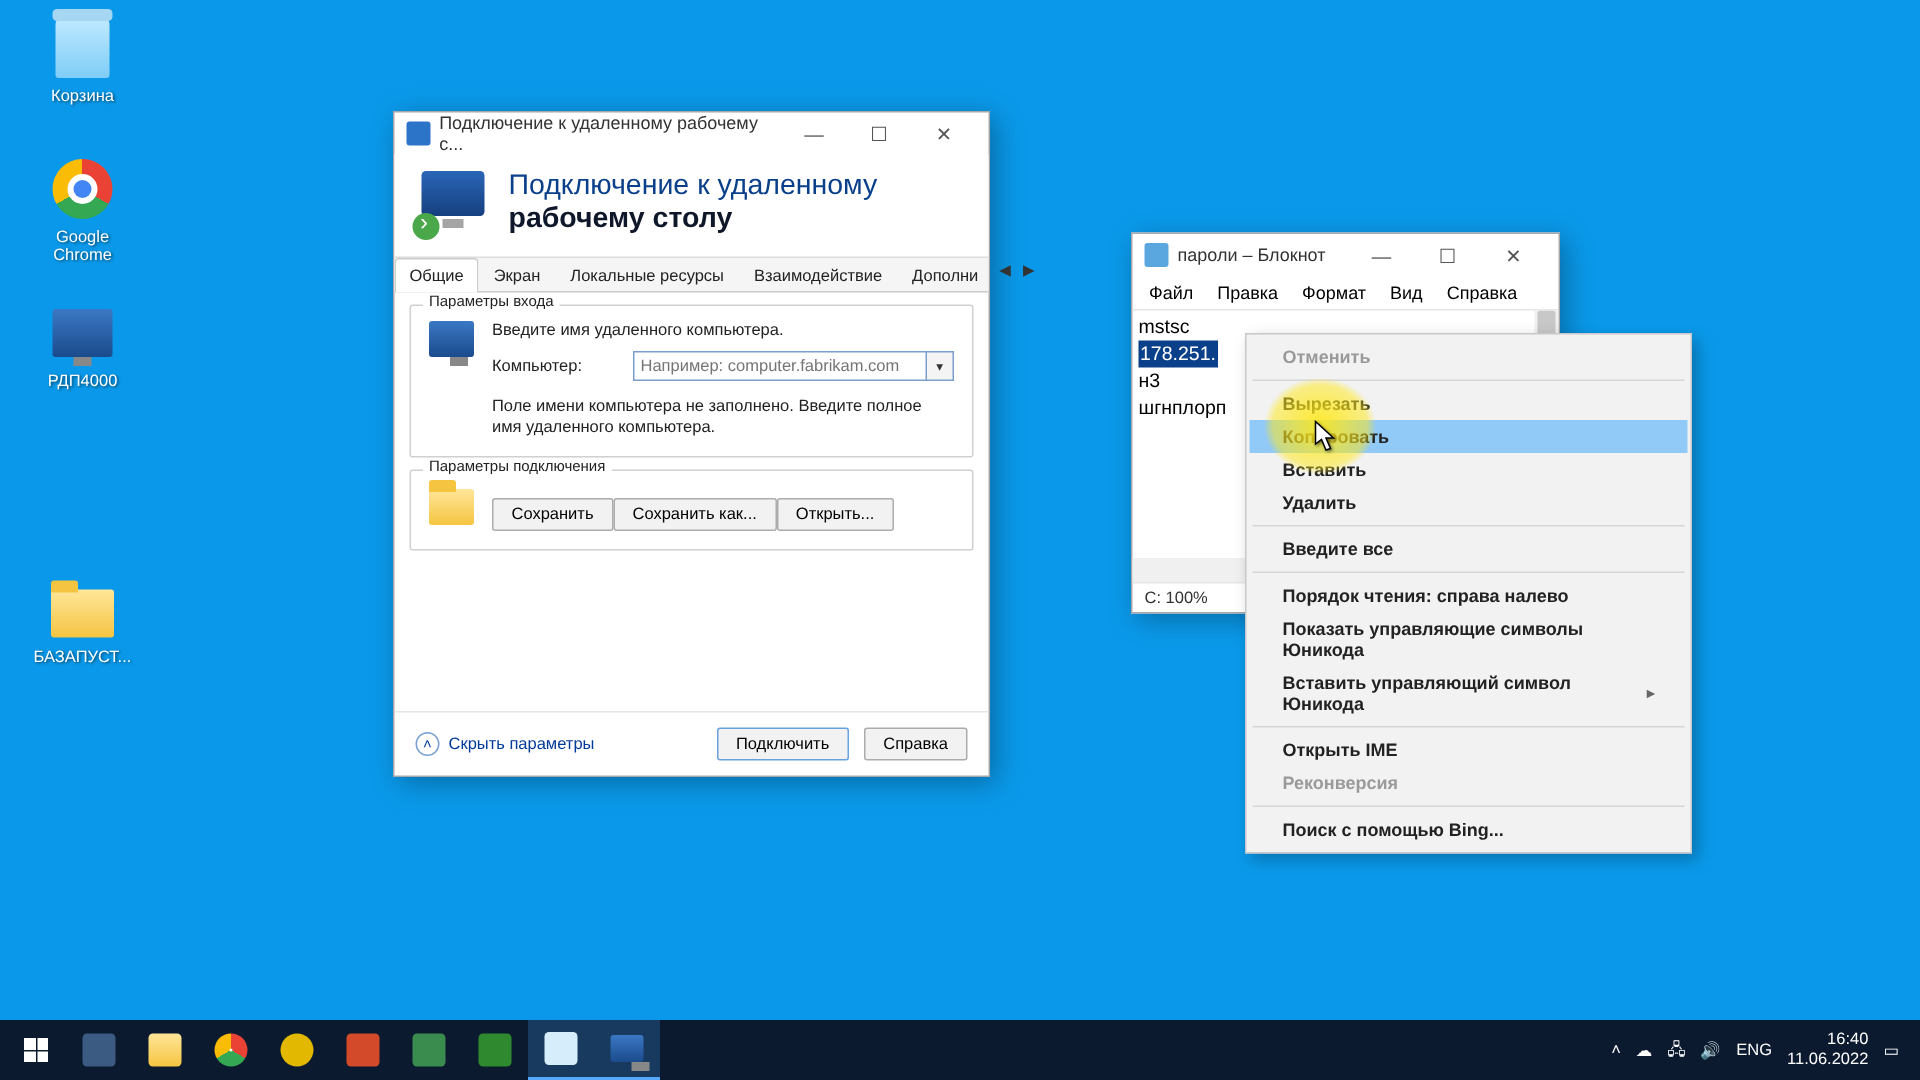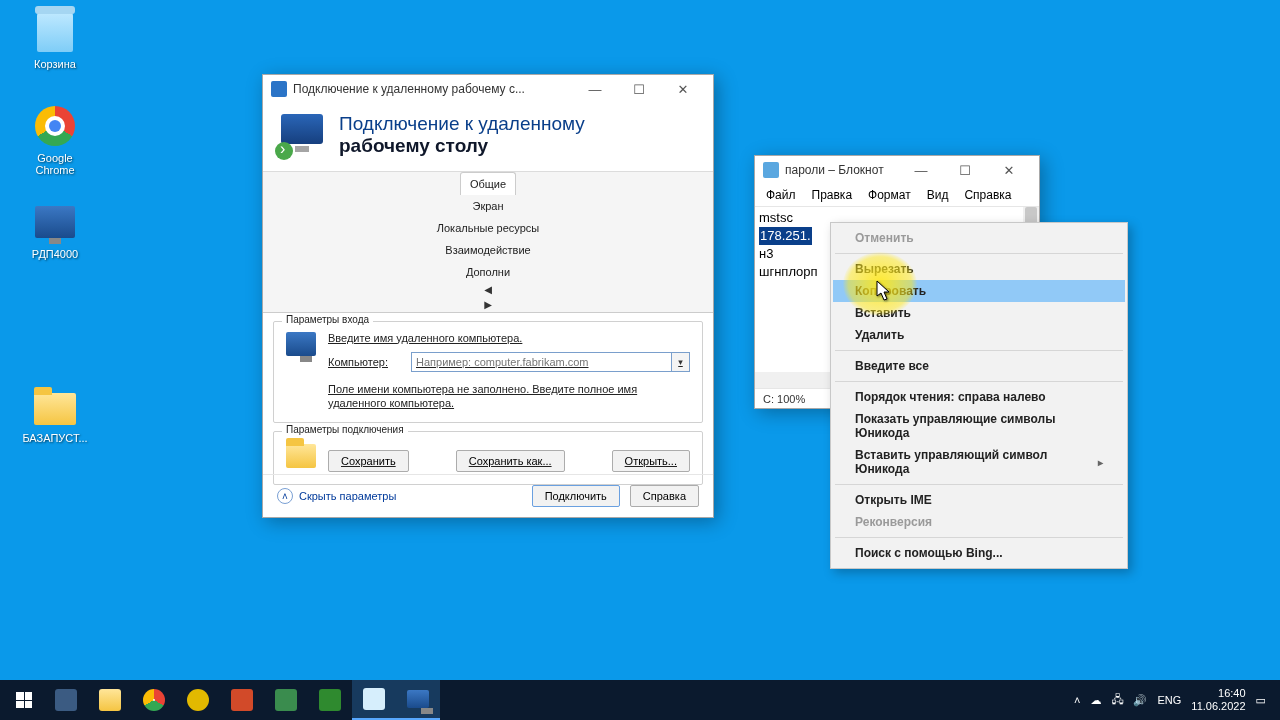--- a/index.html
+++ b/index.html
@@ -25,53 +25,53 @@
   .win-logo { width: 16px; height: 16px; display: grid; grid-template: 1fr 1fr/1fr 1fr; gap: 1px; }
   .win-logo span { background: #fff; }
   .taskbar .app { width: 44px; height: 40px; display: flex; align-items: center; justify-content: center; }
   .taskbar .app.active { background: #173a5e; border-bottom: 2px solid #57a8ff; }
   .tb-ic { width: 22px; height: 22px; border-radius: 3px; }
   .tray { margin-left: auto; display: flex; align-items: center; gap: 10px; padding: 0 10px; }
   .tray .clock { text-align: right; line-height: 1.2; }
 
   
   .window { position: absolute; background: #fff; border: 1px solid #a8a8a8; box-shadow: 4px 4px 18px rgba(0,0,0,.3); }
-  .rdp-win { left: 262px; top: 74px; width: 452px; height: 444px; }
+  .rdp-win { left: 262px; top: 74px; width: 398px; height: 444px; }
   .titlebar { height: 28px; display: flex; align-items: center; padding: 0 8px; font-size: 12px; color: #333; }
   .titlebar .ic { width: 16px; height: 16px; margin-right: 6px; background: #2b74c7; border-radius: 2px; }
   .titlebar .spacer { flex: 1; }
   .titlebar .winbtn { width: 44px; height: 28px; display: flex; align-items: center; justify-content: center; color: #555; font-size: 13px; }
 
   .rdp-banner { background: #fff; padding: 10px 18px 14px; display: flex; gap: 16px; align-items: center; border-bottom: 1px solid #dcdcdc; }
   .rdp-banner .big-ic { width: 42px; height: 42px; position: relative; }
   .monitor { width: 42px; height: 30px; background: linear-gradient(#2a66b8,#163f7e); border-radius: 3px; position: relative; }
   .monitor::after { content: ""; position: absolute; bottom: -8px; left: 14px; width: 14px; height: 6px; background: #a5a5a5; }
   .rdp-banner .arrow { position: absolute; bottom: -4px; left: -6px; width: 18px; height: 18px; border-radius: 50%; background: #4aa84a; }
   .rdp-banner .arrow::after { content: "›"; color: #fff; position: absolute; left: 5px; top: -2px; font-size: 16px; }
   .rdp-banner h1 { font-size: 19px; font-weight: 400; color: #0a3f8a; line-height: 1.15; }
   .rdp-banner h1 b { color: #0f172a; font-weight: 700; }
 
-  .tabs { display: flex; align-items: center; border-bottom: 1px solid #ccc; font-size: 11px; background: #f5f5f5; flex-direction: column; }
+  .tabs { display: flex; align-items: flex-start; border-bottom: 1px solid #ccc; font-size: 11px; background: #f5f5f5; }
   .tabs .tab { padding: 5px 9px; border: 1px solid transparent; border-bottom: none; margin-bottom: -1px; color: #222; white-space: nowrap; }
   .tabs .tab.active { background: #fff; border-color: #ccc; border-radius: 3px 3px 0 0; }
   .tabs .scroll { padding: 2px 4px; font-size: 10px; color: #333; }
 
   .group { margin: 8px 10px; border: 1px solid #d0d0d0; border-radius: 2px; padding: 10px 12px 12px; position: relative; font-size: 11px; color: #222; }
   .group .legend { position: absolute; top: -8px; left: 8px; background: #fff; padding: 0 4px; font-size: 10px; }
   .g-row { display: flex; gap: 10px; }
   .g-ic { width: 32px; height: 28px; flex: none; }
-  .g-body { flex: 1; text-decoration: underline; }
-  .form-row { display: flex; align-items: center; gap: 5px; margin-top: 8px; }
+  .g-body { flex: 1; }
+  .form-row { display: flex; align-items: center; gap: 16px; margin-top: 8px; }
   .form-row label { width: 78px; font-size: 11px; }
   .cbo { flex: 1; display: flex; }
   .cbo input { flex: 1; height: 20px; border: 1px solid #7a9fcc; font-size: 11px; padding: 0 4px; color: #888; }
   .cbo .dd { width: 18px; height: 20px; border: 1px solid #7a9fcc; border-left: none; display: flex; align-items: center; justify-content: center; font-size: 9px; color: #333; background: #f4f4f4; }
   .txt { height: 20px; border: 1px solid #7a9fcc; width: 140px; font-size: 11px; padding: 0 4px; }
   .hint { margin-top: 10px; font-size: 11px; color: #222; line-height: 1.3; }
-  .btn-row { display: flex; gap: 10px; margin-top: 8px; margin-left: 42px; justify-content: space-between; }
+  .btn-row { display: flex; margin-top: 8px; margin-left: 42px; }
   .btn, .btn2 { height: 22px; padding: 0 12px; font-size: 11px; border: 1px solid #acacac; background: #f2f2f2; border-radius: 2px; cursor: pointer; }
 
   .rdp-footer { position: absolute; bottom: 0; left: 0; right: 0; padding: 10px 14px; display: flex; align-items: center; gap: 10px; border-top: 1px solid #e6e6e6; }
   .hide-toggle { display: flex; align-items: center; gap: 6px; font-size: 11px; color: #003a9b; cursor: pointer; }
   .hide-toggle .circ { width: 16px; height: 16px; border: 1px solid #7aa0d4; border-radius: 50%; display: flex; align-items: center; justify-content: center; font-size: 10px; }
   .rdp-footer .spacer { flex: 1; }
   .btn2.primary { border-color: #6aa0e0; }
 
   
   .notepad { left: 754px; top: 155px; width: 286px; height: 254px; }

